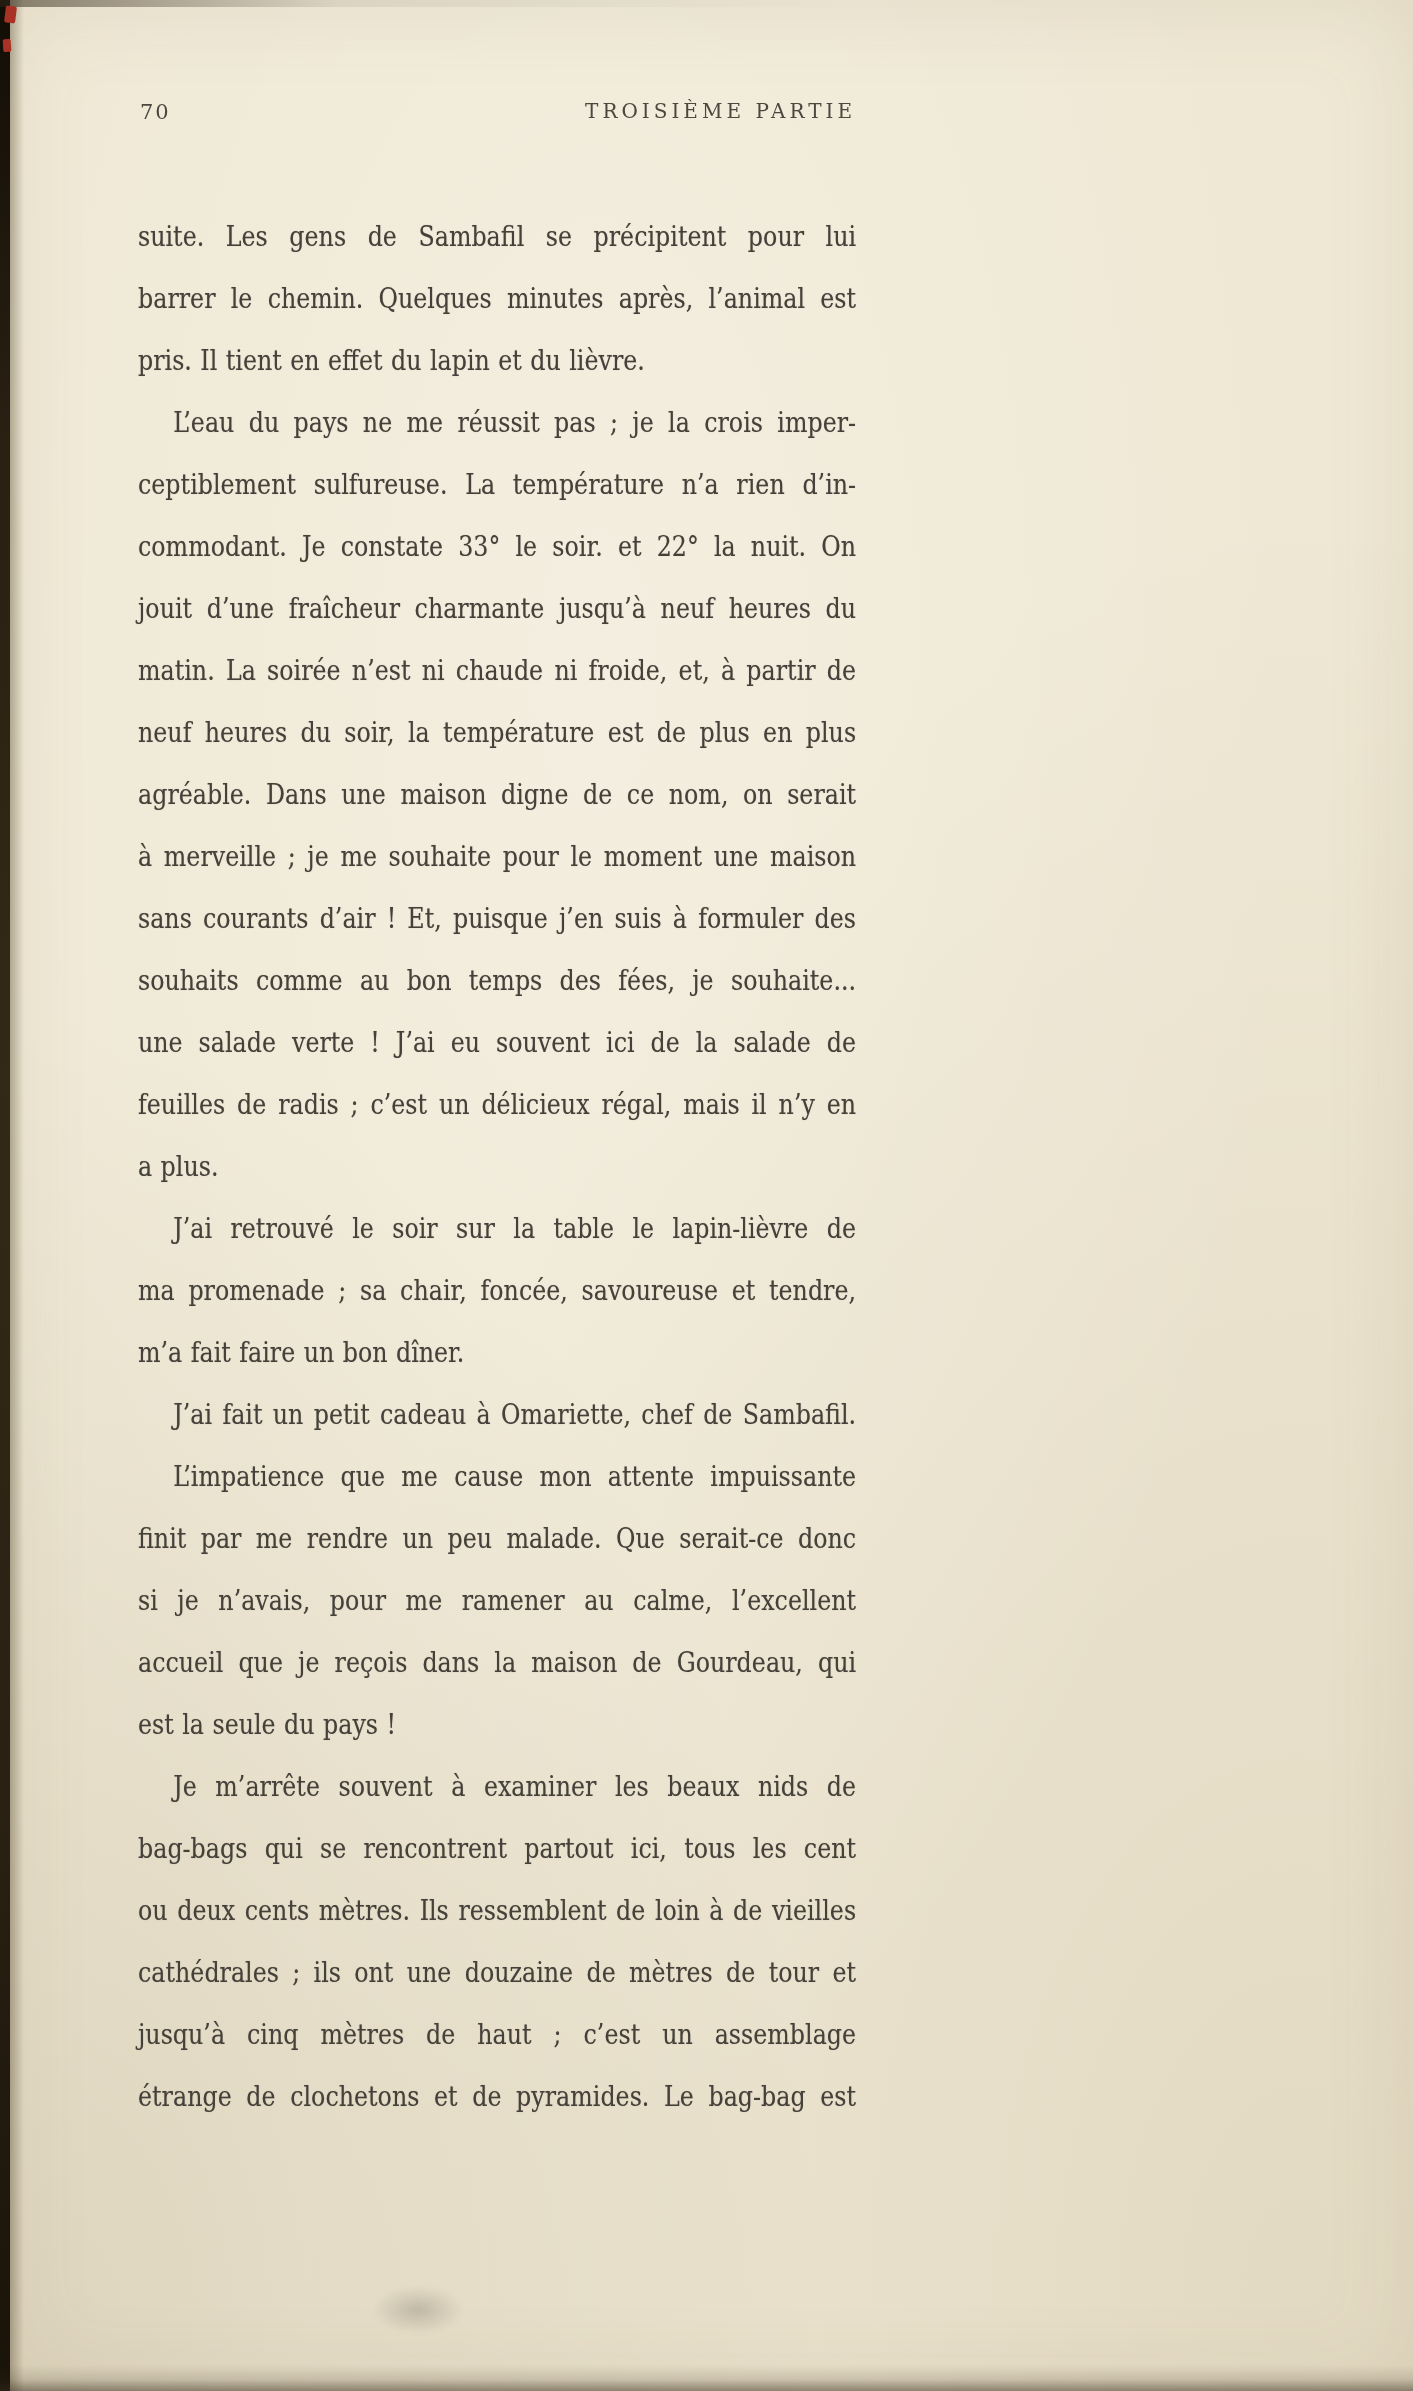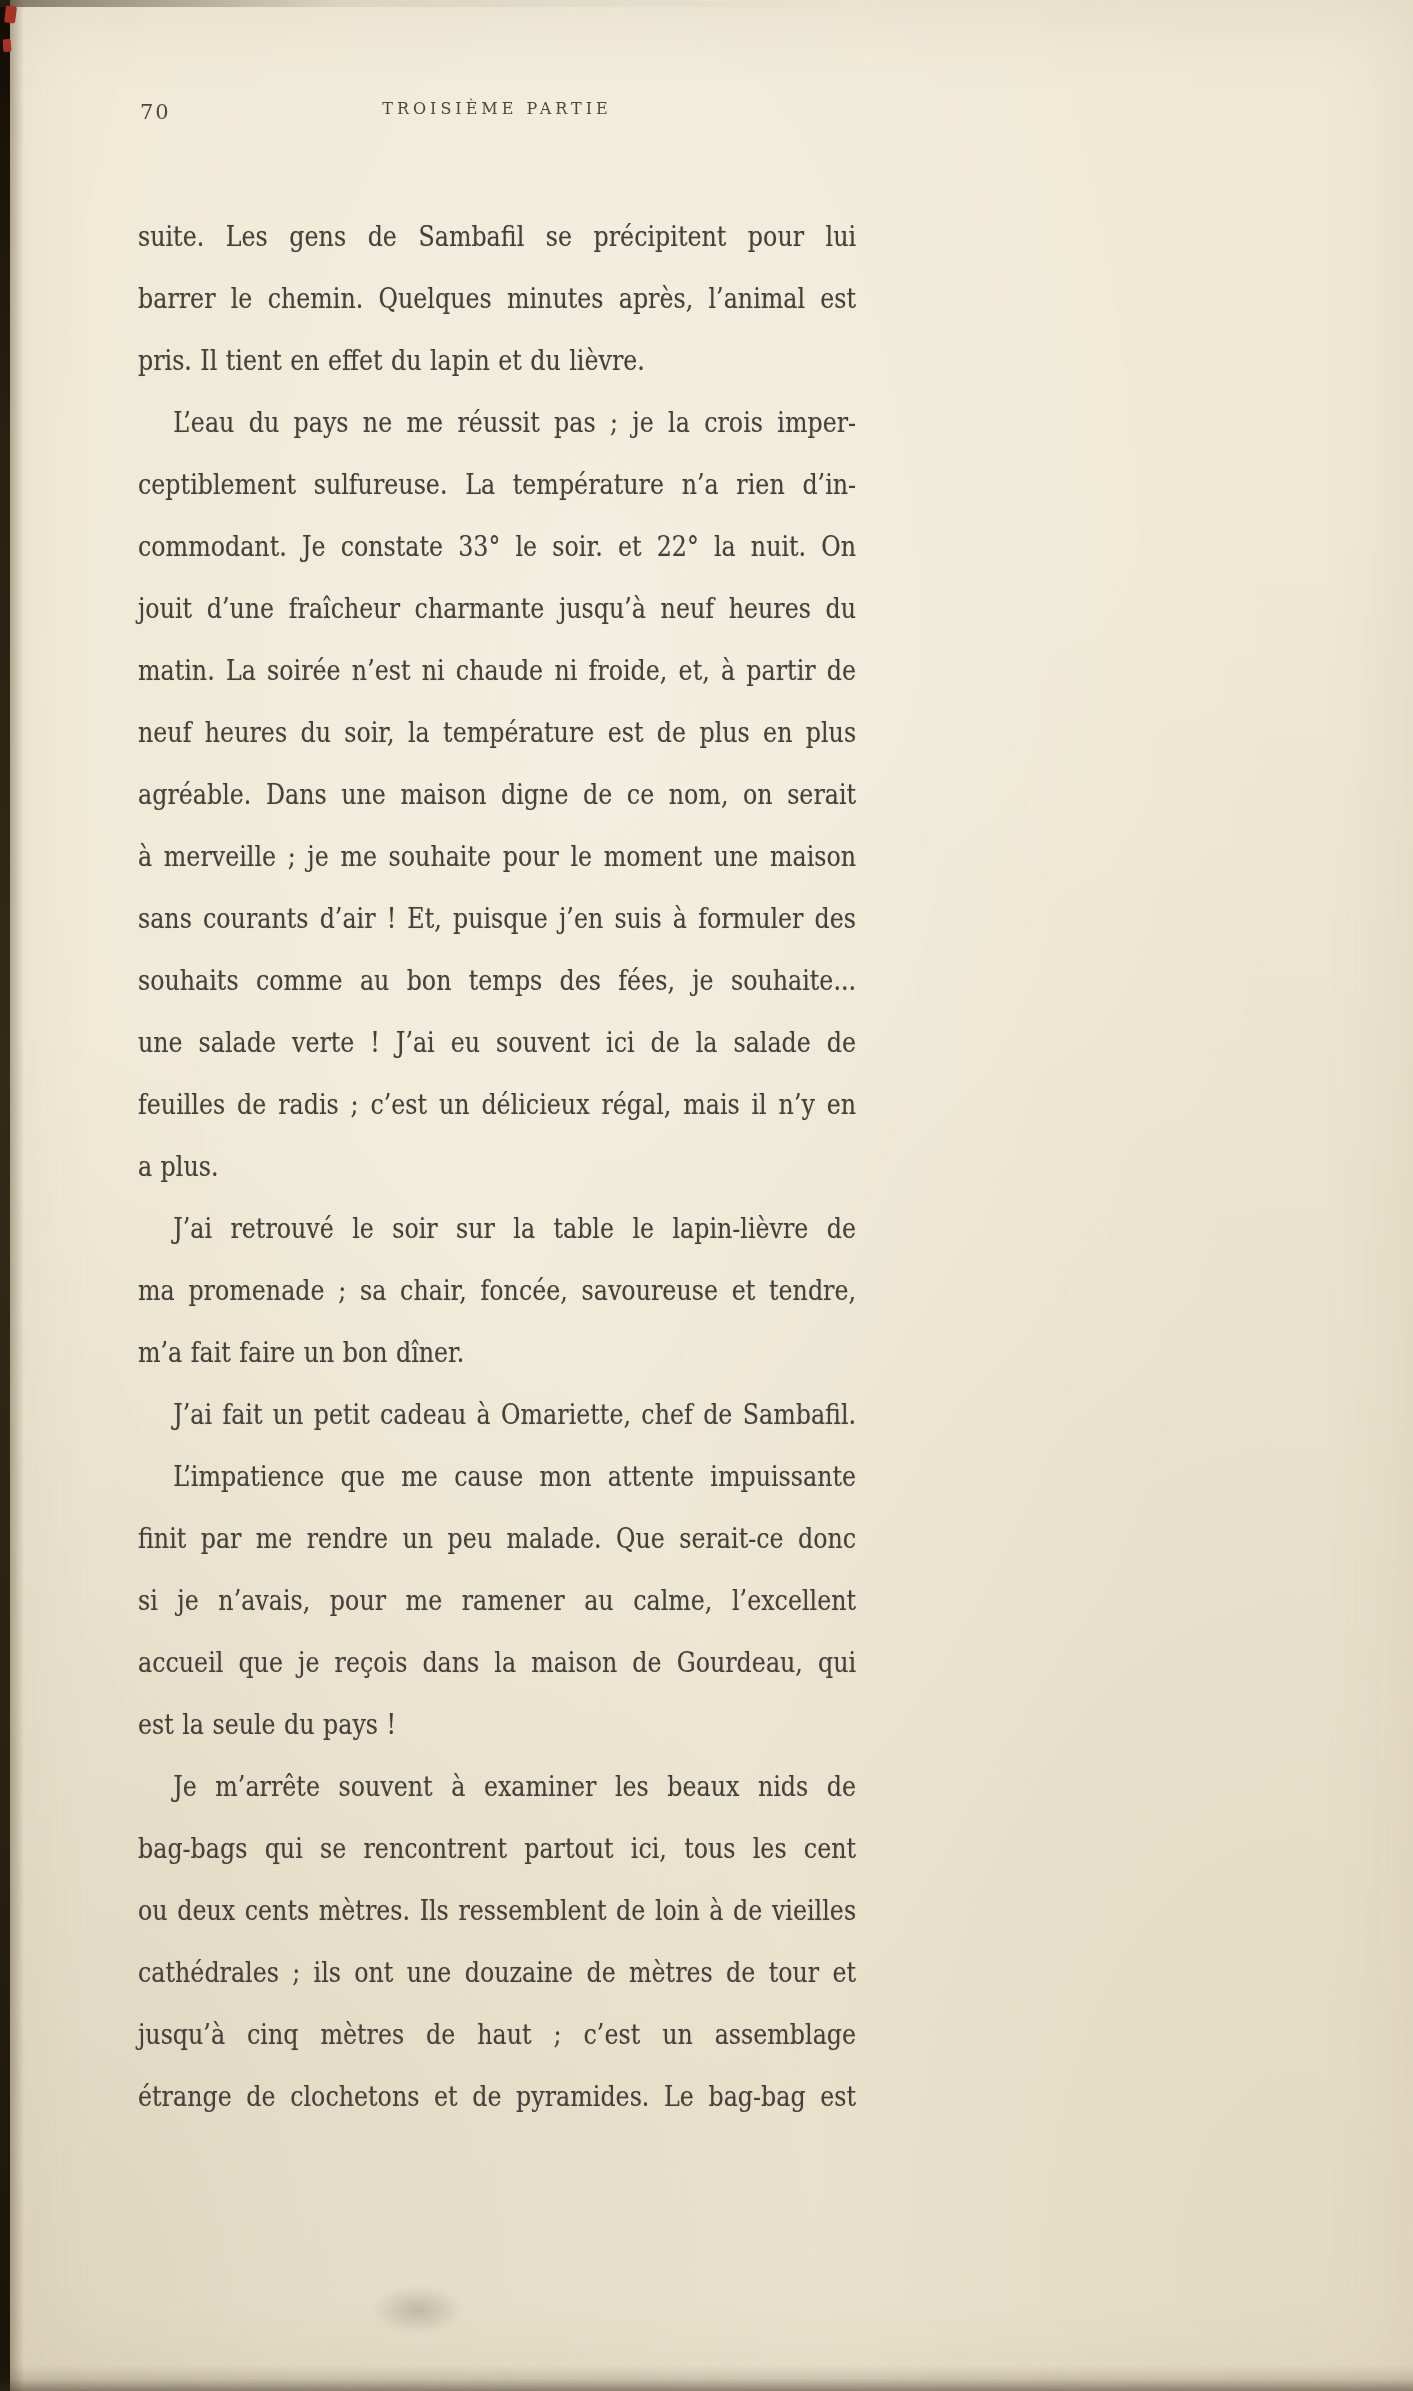--- a/index.html
+++ b/index.html
@@ -54,21 +54,21 @@
   .header {
     position: absolute; left: 138px; top: 97px; width: 718px; height: 30px;
     color: var(--header-ink);
   }
   .pagenum {
     position: absolute; left: 2px; top: 3px;
     font-size: 21px; letter-spacing: 2px;
   }
   .running-title {
     position: absolute; left: 0; top: 2px; width: 100%;
-    text-align: center; font-size: 16px; letter-spacing: 4px;
+    text-align: right; font-size: 20px; letter-spacing: 4px;
   }
   
   .textblock {
     position: absolute; left: 138px; top: 206px;
     width: 816px;
     transform: scaleX(0.88);
     transform-origin: top left;
     text-shadow: 0 0 1px rgba(70,64,54,0.35);
   }
   .line {

